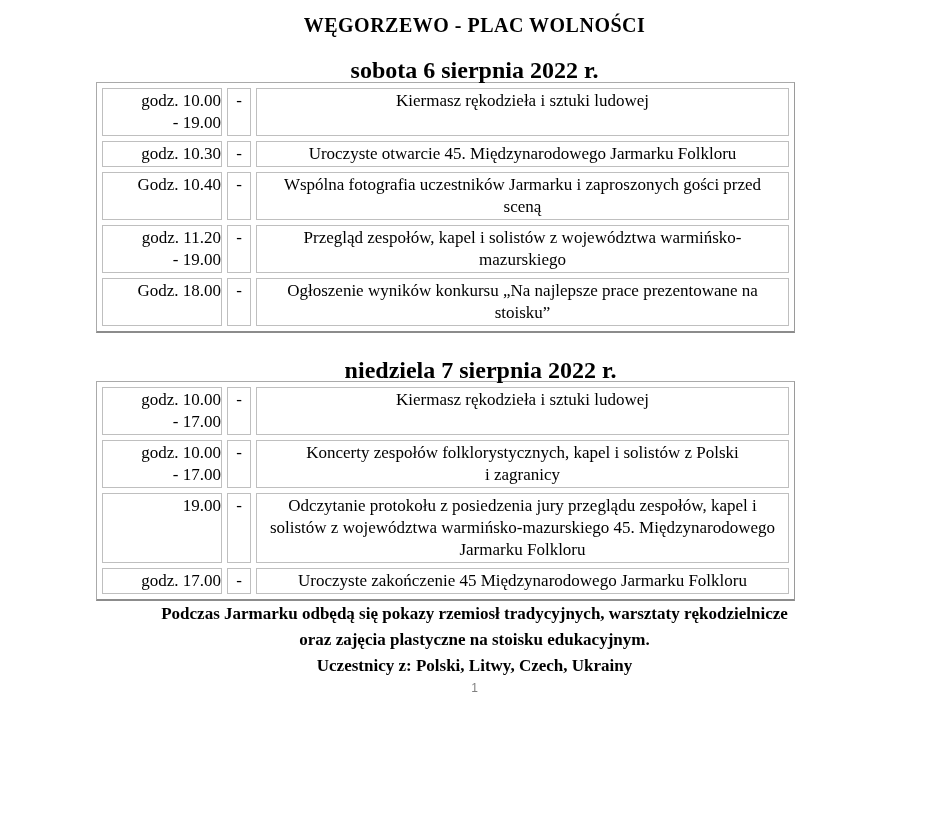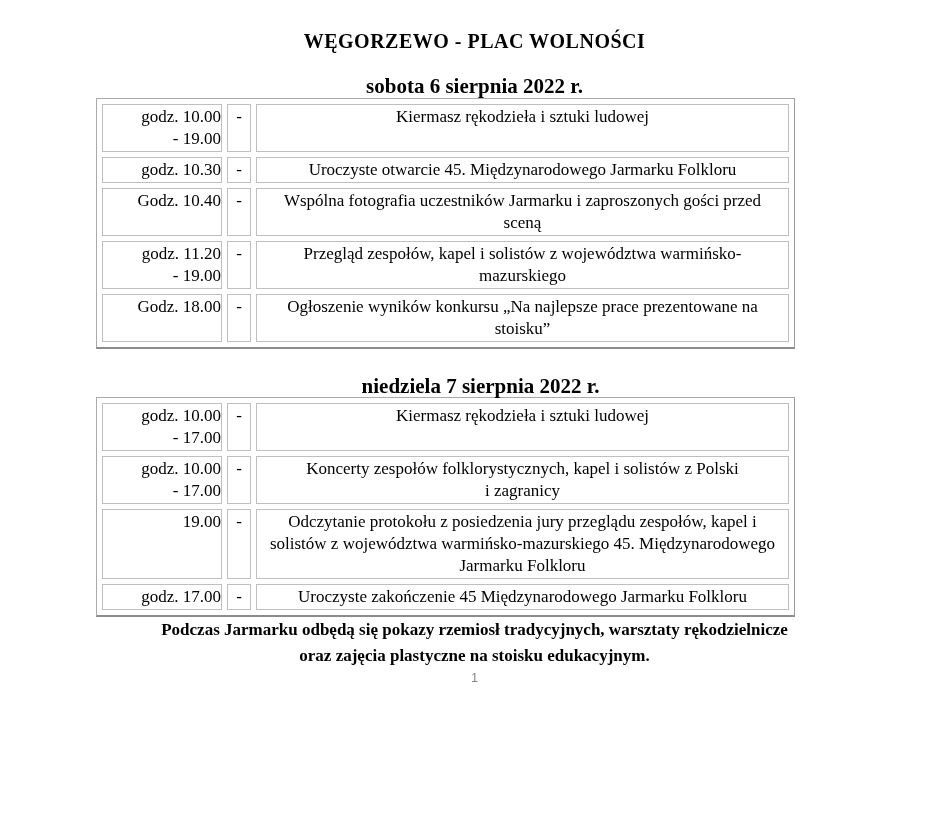--- a/index.html
+++ b/index.html
@@ -8,30 +8,30 @@
     background: #ffffff;
     color: #000000;
     font-family: "Liberation Serif", "DejaVu Serif", serif;
     overflow: hidden;
   }
   .page {
     position: relative;
     width: 949px; height: 837px;
   }
   .doc-title {
-    margin: 16px; padding-top: 13px;
+    margin: 0; padding-top: 13px;
     text-align: center;
     font-size: 20px; font-weight: bold;
     line-height: 24px;
     letter-spacing: 0.5px;
   }
   .day-heading {
     margin: 0; margin-top: 22px;
     text-align: center;
-    font-size: 21px; font-weight: bold;
+    font-size: 24px; font-weight: bold;
     line-height: 22px;
   }
   .day-heading.second { margin-top: 26px; margin-left: 12px; }
   table.schedule {
     margin: 1px 0 0 96px;
     width: 699px;
     table-layout: fixed;
     border-collapse: separate;
     border-spacing: 5px;
     border: 1px solid #aaaaaa;
@@ -149,17 +149,18 @@
           <td class="time">godz. 17.00</td>
           <td class="sep">-</td>
           <td class="description">Uroczyste zakończenie 45 Międzynarodowego Jarmarku Folkloru</td>
         </tr>
       </tbody>
   </table>
 
   <div class="footer">
     <div>Podczas Jarmarku odbędą się pokazy rzemiosł tradycyjnych, warsztaty rękodzielnicze</div>
     <div>oraz zajęcia plastyczne na stoisku edukacyjnym.</div>
+    <div>Uczestnicy z: Polski, Litwy, Czech, Ukrainy</div>
   </div>
 
   <div class="page-number">1</div>
 
 </div>
 
 </body></html>

